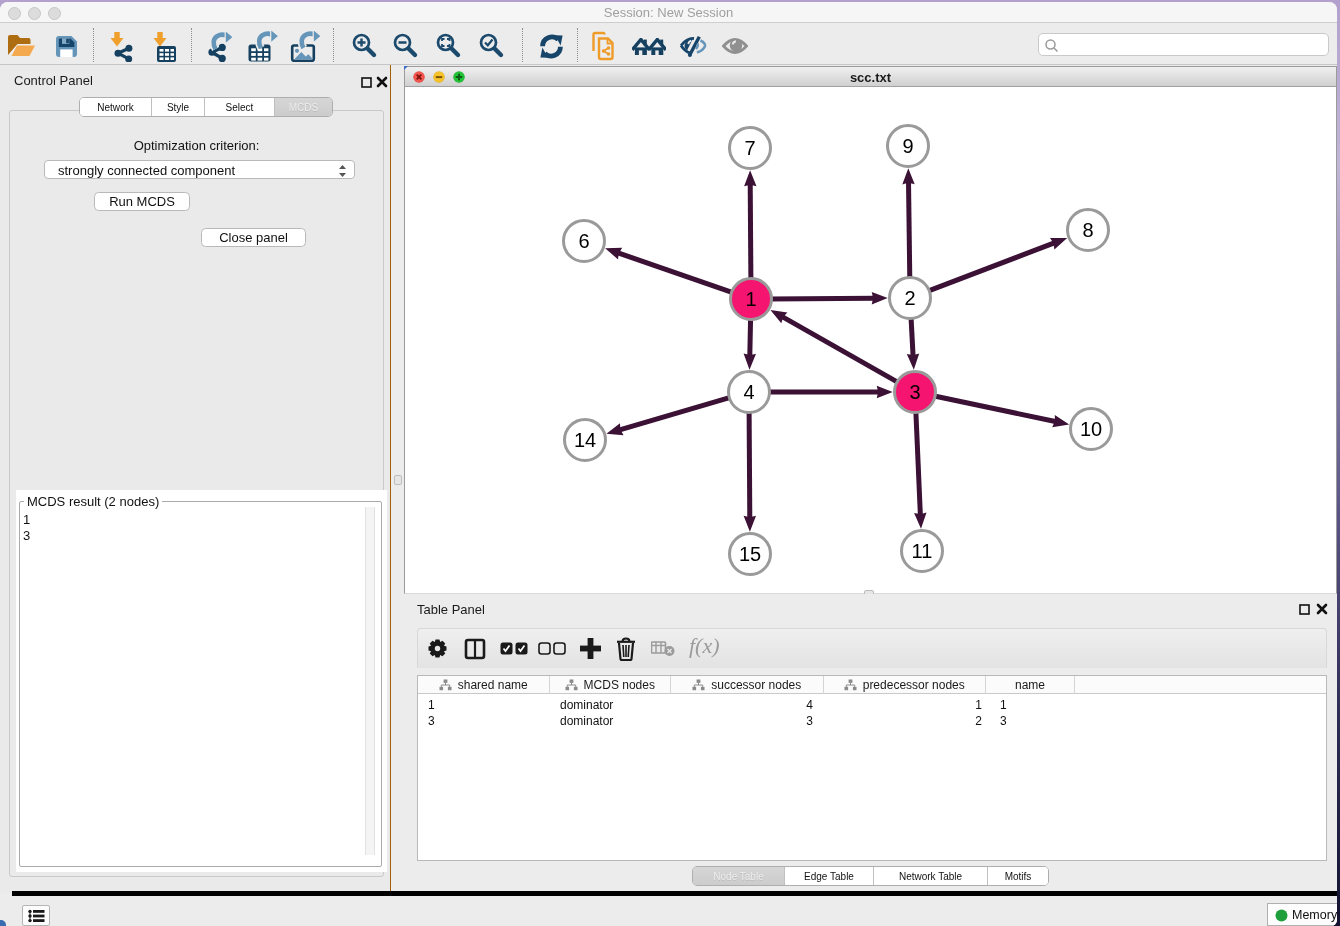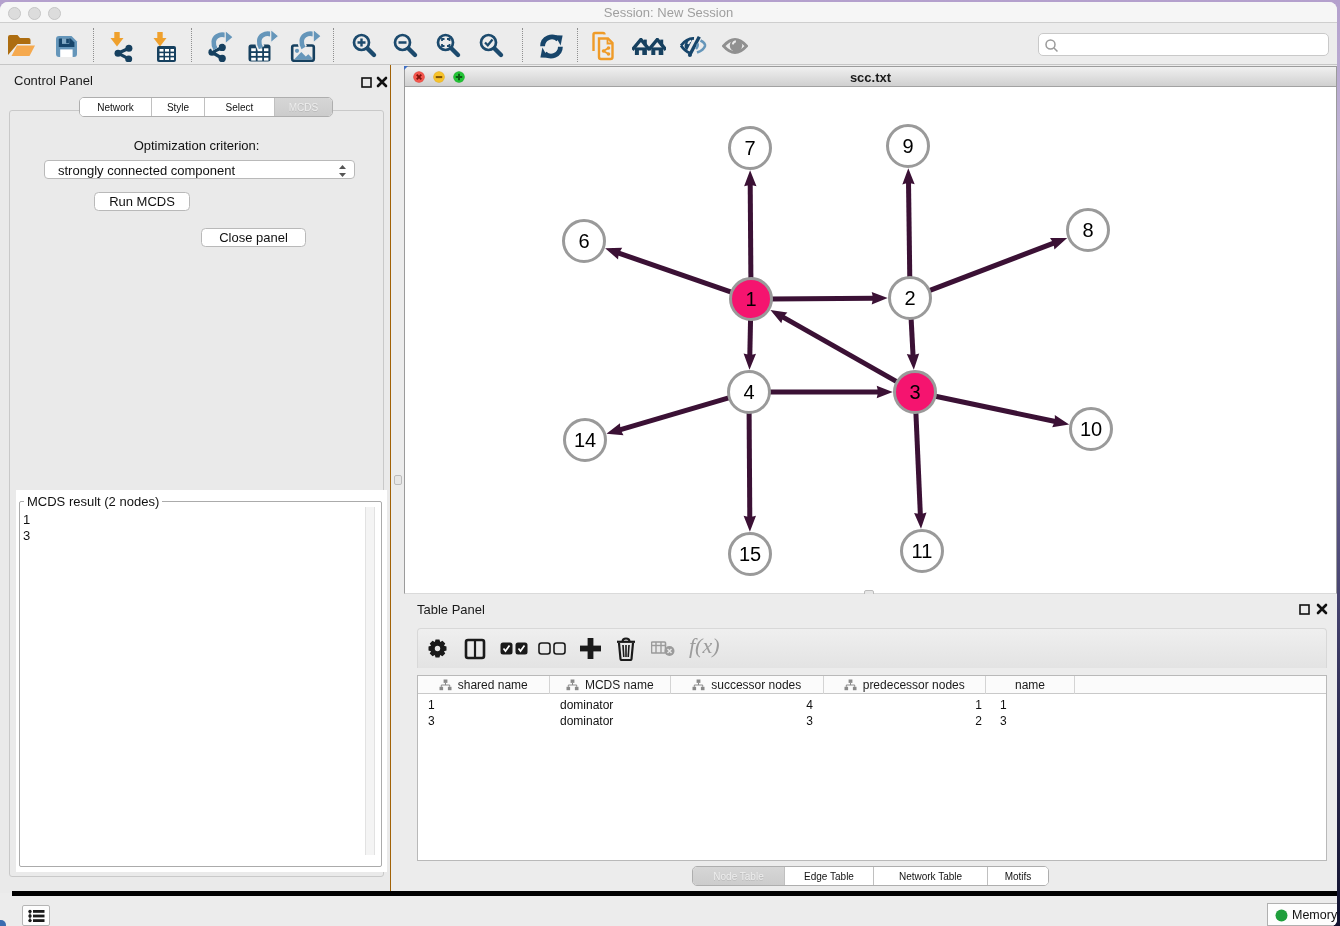--- a/index.html
+++ b/index.html
@@ -369,21 +369,21 @@
           </svg>
           <span>shared name</span>
         </div>
         <div class="th" style="left:131.5px;width:121.5px;">
           <svg width="13" height="12" viewBox="0 0 13 12" style="margin-right:6px;flex:none;">
             <rect x="4.6" y="0.5" width="3.8" height="3.4" fill="#8a8a8a"></rect>
             <rect x="0.5" y="7.8" width="3.6" height="3.4" fill="#8a8a8a"></rect>
             <rect x="8.9" y="7.8" width="3.6" height="3.4" fill="#8a8a8a"></rect>
             <path d="M6.5 4 V6 M2.3 7.8 V6 H10.7 V7.8" fill="none" stroke="#8a8a8a" stroke-width="1"></path>
           </svg>
-          <span>MCDS name</span>
+          <span>MCDS nodes</span>
         </div>
         <div class="th" style="left:253px;width:152.5px;">
           <svg width="13" height="12" viewBox="0 0 13 12" style="margin-right:6px;flex:none;">
             <rect x="4.6" y="0.5" width="3.8" height="3.4" fill="#8a8a8a"></rect>
             <rect x="0.5" y="7.8" width="3.6" height="3.4" fill="#8a8a8a"></rect>
             <rect x="8.9" y="7.8" width="3.6" height="3.4" fill="#8a8a8a"></rect>
             <path d="M6.5 4 V6 M2.3 7.8 V6 H10.7 V7.8" fill="none" stroke="#8a8a8a" stroke-width="1"></path>
           </svg>
           <span>successor nodes</span>
         </div>

